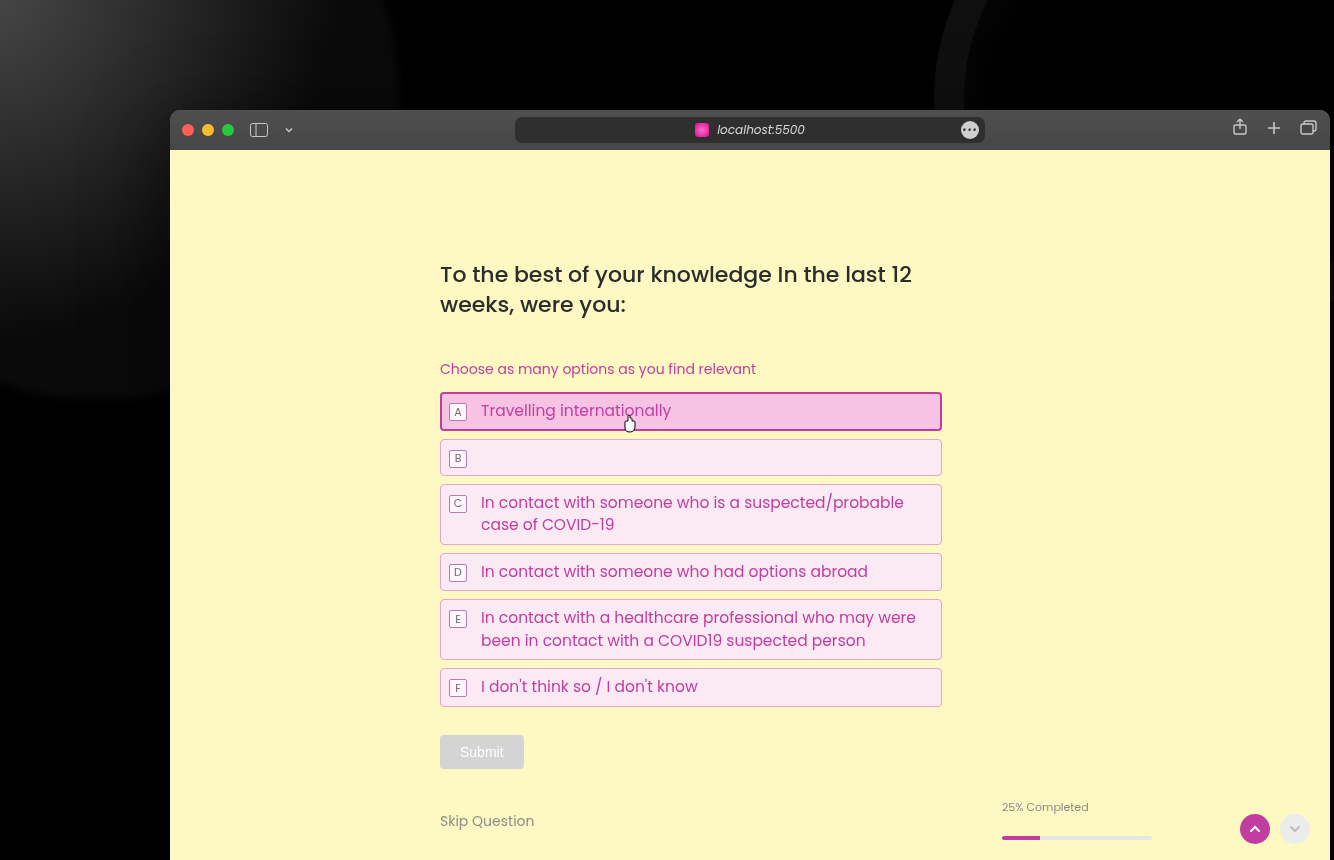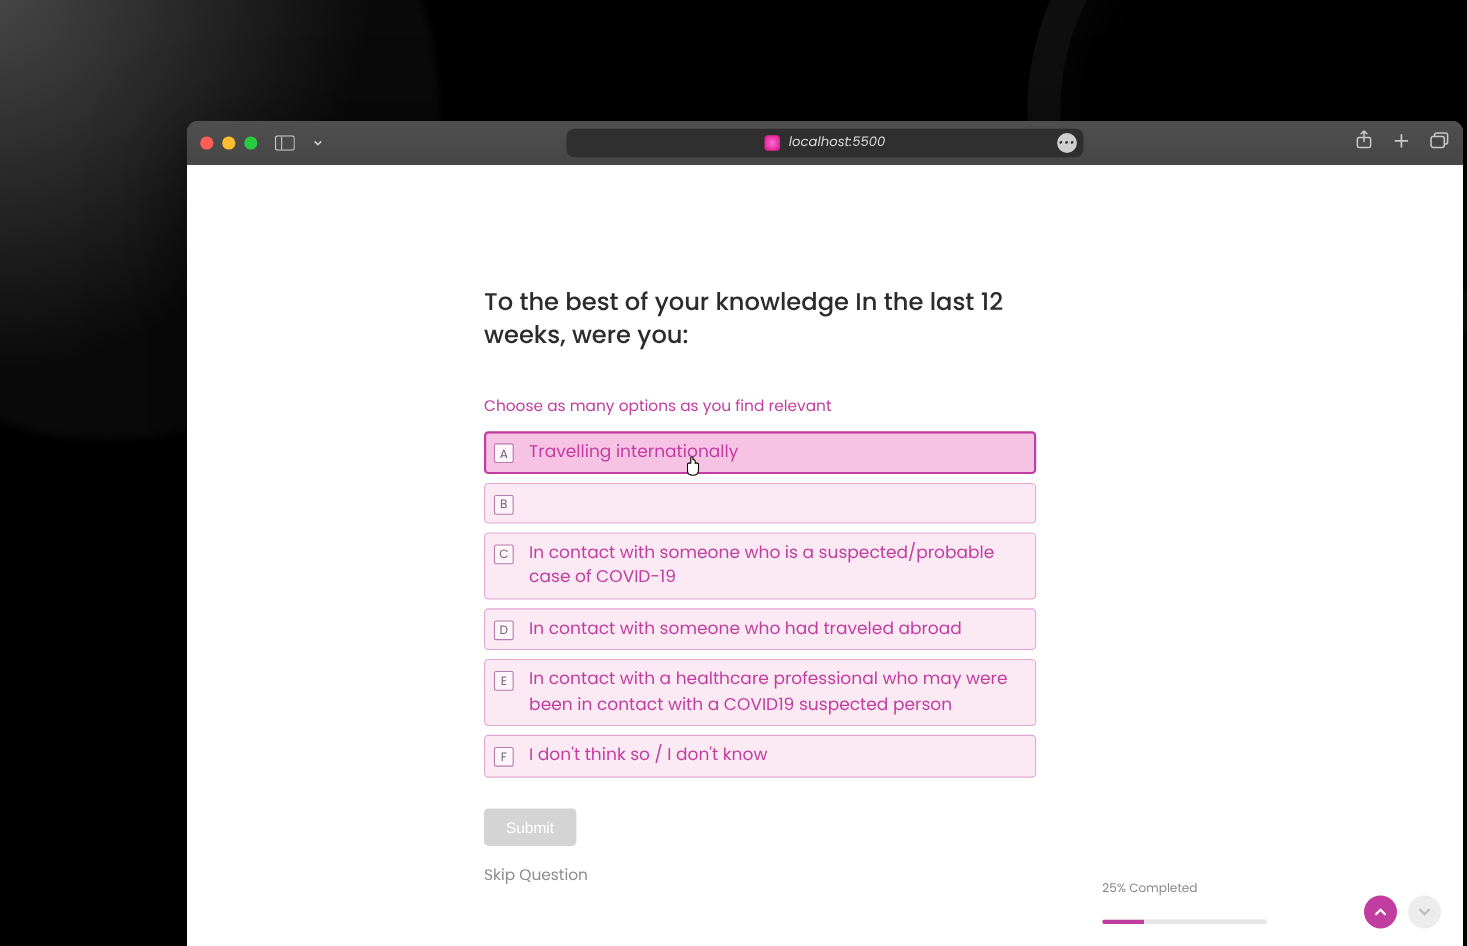--- a/index.html
+++ b/index.html
@@ -71,21 +71,21 @@
     background: #cfcfcf; color:#333;
     display:flex; align-items:center; justify-content:center;
     font-size: 10px; letter-spacing: 1px;
   }
 
   .titlebar-right { margin-left: auto; display:flex; gap: 18px; color: #c8c8c8; }
   .tb-icon { cursor: default; }
 
   
   .viewport {
-    background: #ffffff;
+    background: #fef9c3;
     height: calc(100% - 40px);
     position: relative;
     padding: 110px 0 0 0;
   }
 
   .question-block {
     width: 540px;
     margin: 0 0 0 270px;
   }
 
@@ -145,21 +145,21 @@
     color: #fff;
     border: none;
     border-radius: 4px;
     font-size: 14px;
     cursor: not-allowed;
     text-align: center;
   }
 
   .skip-link {
     display: block;
-    margin-top: 16px;
+    margin-top: 42px;
     color: #8c8c8c;
     font-size: 14px;
     cursor: pointer;
   }
 
   
   .progress-area {
     position: absolute;
     bottom: 20px; right: 68px;
     width: 260px;
@@ -255,21 +255,21 @@
         </div>
         <div class="option">
           <span class="key">B</span>
         </div>
         <div class="option">
           <span class="key">C</span>
           <span class="label">In contact with someone who is a suspected/probable case of COVID-19</span>
         </div>
         <div class="option">
           <span class="key">D</span>
-          <span class="label">In contact with someone who had traveled abroad</span>
+          <span class="label">In contact with someone who had options abroad</span>
         </div>
         <div class="option">
           <span class="key">E</span>
           <span class="label">In contact with a healthcare professional who may were been in contact with a COVID19 suspected person</span>
         </div>
         <div class="option">
           <span class="key">F</span>
           <span class="label">I don't think so / I don't know</span>
         </div>
       </div>

